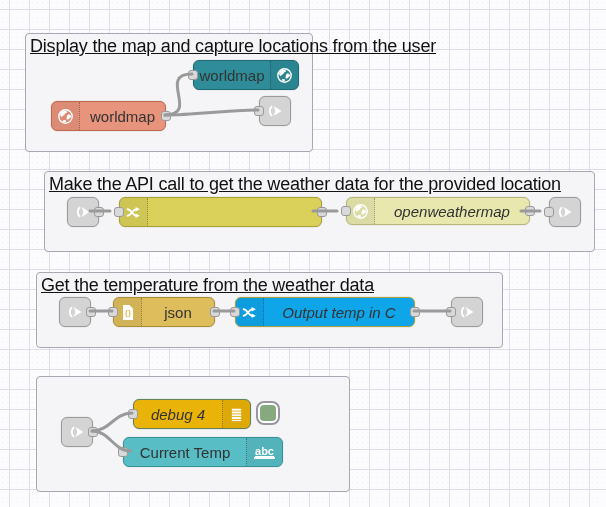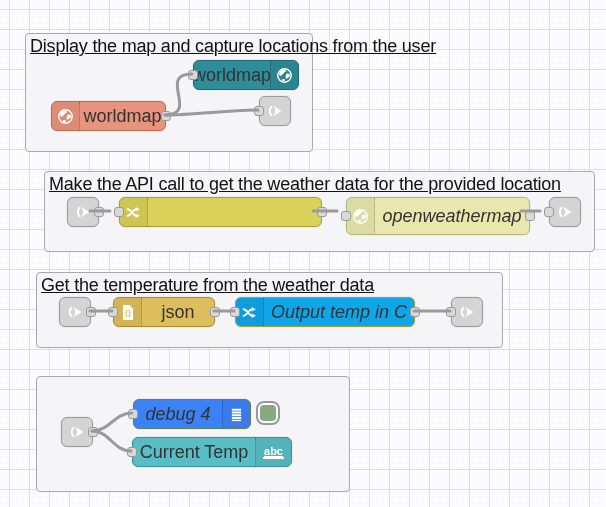--- a/index.html
+++ b/index.html
@@ -21,21 +21,21 @@
   .group-title{
     position:absolute;left:4px;top:2px;font-size:18px;color:#111;
     white-space:nowrap;letter-spacing:-0.2px;text-decoration:underline;
   }
   .node{
     position:absolute;border-radius:6px;z-index:10;display:flex;
     align-items:stretch;border:1px solid;box-shadow:0 0 0 0.5px rgba(0,0,0,0.08);
   }
   .node-label{
     flex:1;display:flex;align-items:center;justify-content:center;
-    font-size:18px;color:#333;padding:0 6px;white-space:nowrap;overflow:hidden;
+    font-size:15px;color:#333;padding:0 6px;white-space:nowrap;overflow:hidden;
   }
   .node-label.italic{font-style:italic;}
   .icon-box{
     width:28px;display:flex;align-items:center;justify-content:center;
     background:rgba(0,0,0,0.05);flex:none;
   }
   .icon-box.left{border-right:1px dotted rgba(0,0,0,0.28);border-radius:5px 0 0 5px;}
   .icon-box.right{border-left:1px dotted rgba(0,0,0,0.28);border-radius:0 5px 5px 0;}
   .icon-box.abc-box{width:36px;}
   .abc-glyph{font-size:11px;font-weight:bold;color:#fff;border-bottom:2px solid #fff;line-height:1.1;padding:0 1px;text-decoration:underline;}
@@ -123,21 +123,21 @@
           <svg width="17" height="17" viewBox="0 0 16 16">
     <path d="M2.5 5 C6 5 7 11 10.5 11" fill="none" stroke="#fff" stroke-width="1.8" stroke-linecap="round"></path>
     <path d="M2.5 11 C6 11 7 5 10.5 5" fill="none" stroke="#fff" stroke-width="1.8" stroke-linecap="round"></path>
     <path d="M10 2.9 L14 5 L10 7.1 Z" fill="#fff"></path>
     <path d="M10 8.9 L14 11 L10 13.1 Z" fill="#fff"></path>
           </svg>
         </div>
         <div class="port port-in"></div>
         <div class="port port-out"></div>
       </div>
-      <div class="node" style="left: 301px; top: 25px; width: 184px; height: 38px; background: rgb(231, 231, 174); border-color: rgb(182, 182, 124);">
+      <div class="node" style="left: 301px; top: 25px; width: 184px; height: 28px; background: rgb(231, 231, 174); border-color: rgb(182, 182, 124);">
         <div class="icon-box left">
           <svg width="17" height="17" viewBox="0 0 16 16">
     <circle cx="8" cy="8" r="6.3" fill="none" stroke="#fff" stroke-width="1.3"></circle>
     <path fill="#fff" d="M3.2 5.2 C4 3.2 6.5 2.2 8.6 2.8 C10 3.2 9.6 4.6 8.2 5 C7 5.3 7.6 6.4 6.4 6.9 C5 7.5 4.6 9 3.8 8.2 C3 7.4 2.8 6.2 3.2 5.2 Z"></path>
     <path fill="#fff" d="M10.5 6.2 C12 5.8 13.4 6.8 13.2 8.2 C13 9.6 11.6 9.4 10.9 10.4 C10.2 11.4 8.8 10.9 9 9.8 C9.2 8.6 9.4 6.6 10.5 6.2 Z"></path>
     <path fill="#fff" d="M6 11.5 C7 10.9 8.6 11.3 8.4 12.4 C8.2 13.4 6.8 13.6 6 13 C5.4 12.5 5.4 11.9 6 11.5 Z"></path>
           </svg>
         </div>
         <div class="node-label italic">openweathermap</div>
         <div class="port port-in"></div>
@@ -201,37 +201,37 @@
     <div class="group" style="left: 36px; top: 376px; width: 314px; height: 116px;">
       <div class="node link-node" style="left: 24px; top: 40px; width: 32px; height: 30px; background: rgb(212, 212, 212); border-color: rgb(155, 155, 155);">
         <div class="link-ico">
           <svg width="18" height="18" viewBox="0 0 16 16">
     <path d="M6.2 3.4 C8.9 6.3 8.9 9.7 6.2 12.6 L13.8 8 Z" fill="#fff"></path>
     <path d="M4.9 4.2 C2.8 6 2.8 10 4.9 11.8" fill="none" stroke="#fff" stroke-width="1.6" stroke-linecap="round"></path>
           </svg>
         </div>
         <div class="port port-out"></div>
       </div>
-      <div class="node" style="left: 96px; top: 22px; width: 118px; height: 30px; background: #3b82f6; border-color: rgb(98, 129, 87);">
+      <div class="node" style="left: 96px; top: 22px; width: 118px; height: 30px; background: #eab308; border-color: rgb(98, 129, 87);">
         <div class="node-label italic">debug 4</div>
         <div class="icon-box right">
           <svg width="17" height="17" viewBox="0 0 16 16">
     <rect x="3.6" y="2.6" width="8.8" height="1.8" fill="#fff"></rect>
     <rect x="3.6" y="5.2" width="8.8" height="1.8" fill="#fff"></rect>
     <rect x="3.6" y="7.8" width="8.8" height="1.8" fill="#fff"></rect>
     <rect x="3.6" y="10.4" width="8.8" height="1.8" fill="#fff"></rect>
     <rect x="3.6" y="13" width="8.8" height="1.2" fill="#fff"></rect>
           </svg>
         </div>
         <div class="port port-in"></div>
         <div class="toggle-btn" style="left: 122px; top: 1px;">
           <div class="toggle-inner" style="background:#87a980;"></div>
         </div>
       </div>
-      <div class="node" style="left: 95px; top: 60px; width: 160px; height: 30px; background: rgb(88, 189, 196); border-color: rgb(55, 146, 154);">
+      <div class="node" style="left: 86px; top: 60px; width: 160px; height: 30px; background: rgb(88, 189, 196); border-color: rgb(55, 146, 154);">
         <div class="node-label">Current Temp</div>
         <div class="icon-box abc-box right">
           <span class="abc-glyph">abc</span>
         </div>
         <div class="port port-in"></div>
       </div>
     </div>
   </div>
 
 </body></html>

